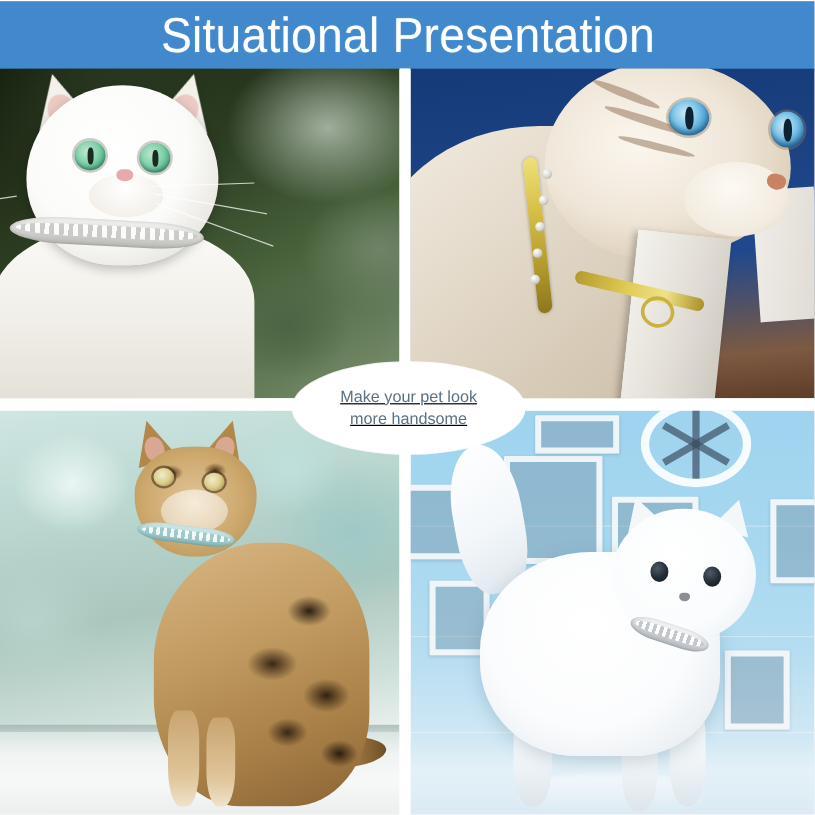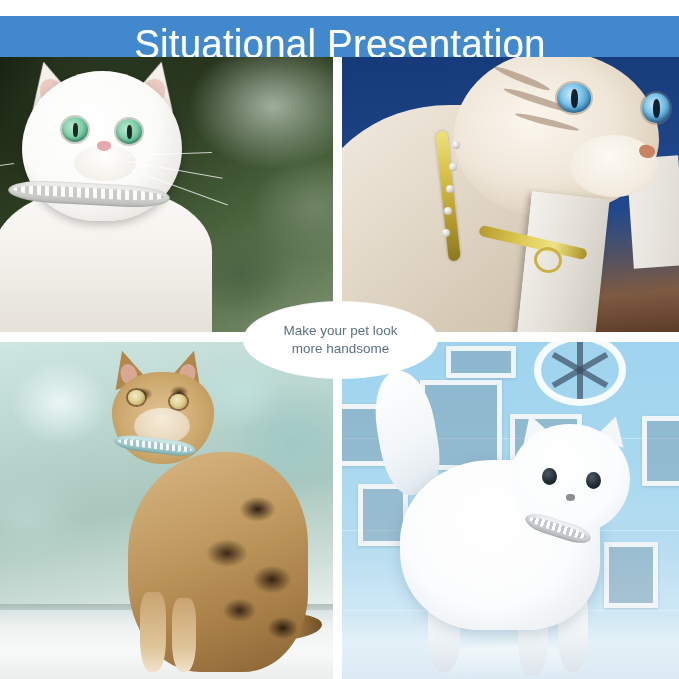--- a/index.html
+++ b/index.html
@@ -17,21 +17,21 @@
     width: 679px;
     height: 679px;
     overflow: hidden;
     background: #ffffff;
   }
 
   
   #header-banner {
     position: absolute;
     left: 0;
-    top: 16px;
+    top: 1px;
     width: 679px;
     height: 57px;
     background: #4189cc;
     display: flex;
     align-items: center;
     justify-content: center;
     box-sizing: border-box;
   }
   #header-title {
     color: #ffffff;
@@ -432,20 +432,21 @@
     width: 193px;
     height: 76px;
     background: #ffffff;
     border-radius: 50%;
     display: flex;
     align-items: center;
     justify-content: center;
     text-align: center;
     box-shadow: 0 0 0 1px rgba(255,255,255,0.9);
     z-index: 20;
+    text-decoration: underline;
   }
   #callout-text {
     color: #5c7183;
     font-family: "Liberation Sans", sans-serif;
     font-size: 13.5px;
     line-height: 1.35;
     font-weight: 400;
     padding: 0 14px;
     white-space: pre-line;
   }

